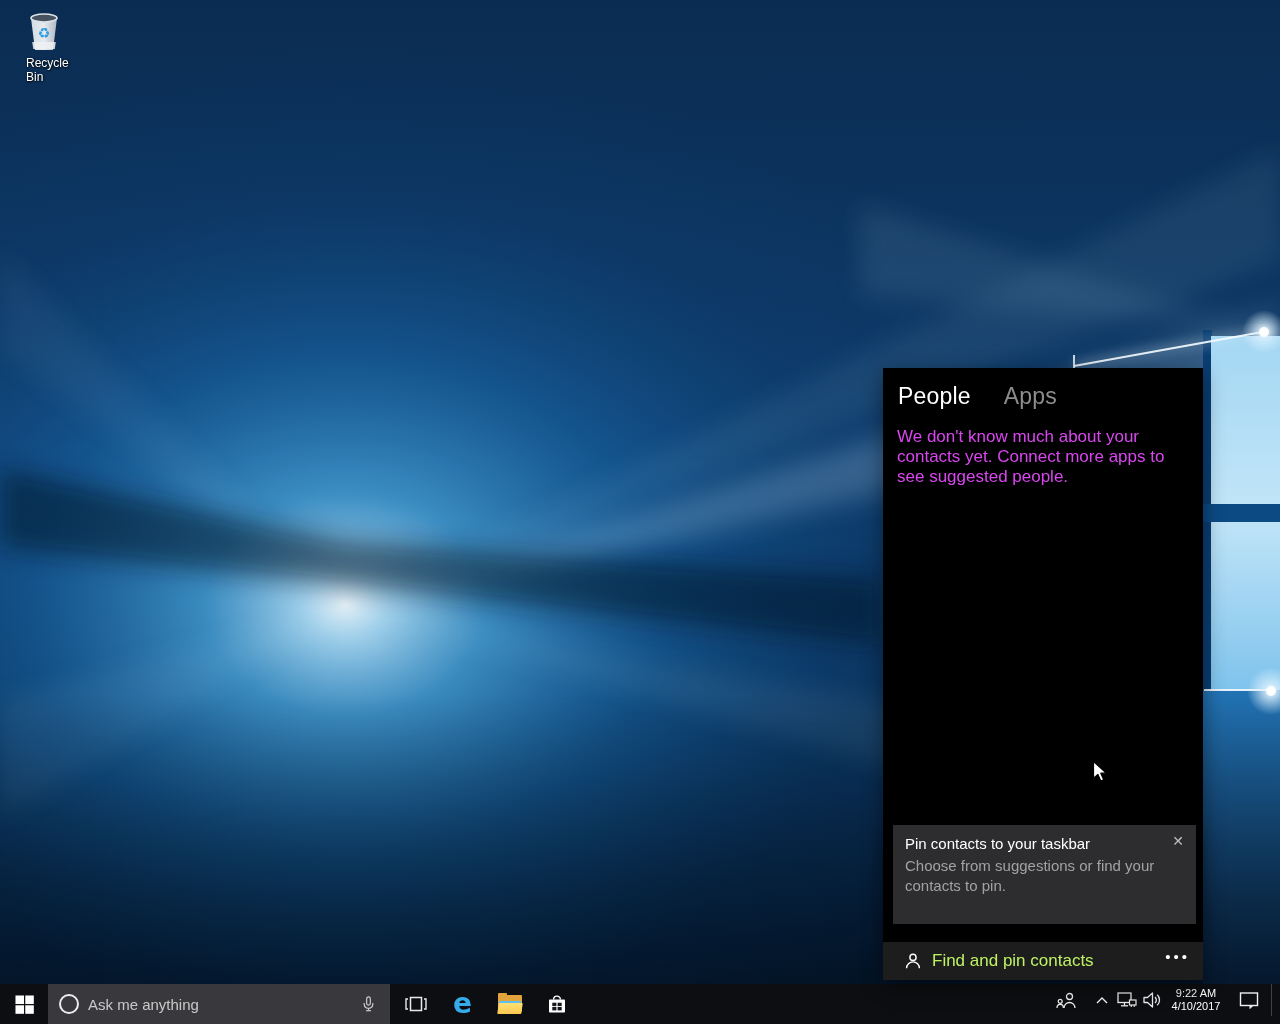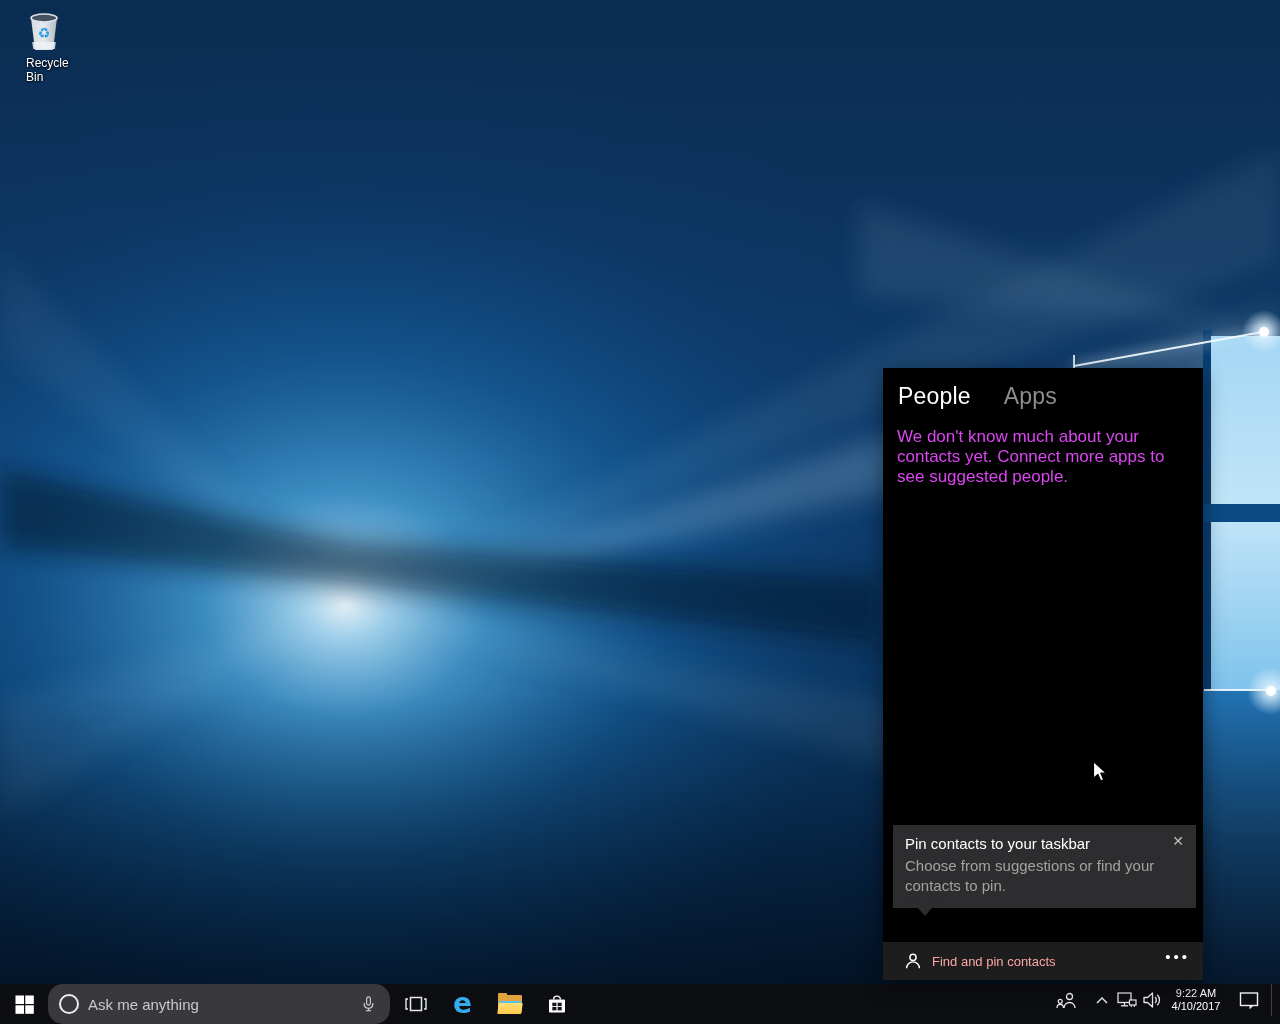--- a/index.html
+++ b/index.html
@@ -21,41 +21,41 @@
   .people-panel { position:absolute; left:883px; top:368px; width:320px; height:612px;
     background:#000; z-index:30; color:#fff; box-shadow:0 6px 20px rgba(0,0,0,.45); }
   .panel-tabs { display:flex; gap:33px; padding:15px 0 0 15px; }
   .panel-tab { font-size:23px; letter-spacing:.2px; cursor:default; }
   .panel-tab.active { color:#fff;text-align:center; }
   .panel-tab.inactive { color:#8d8d8d; }
   .panel-empty-msg { margin:17px 0 0 14px; width:284px; font-size:17px;
     line-height:20px; color:#d946ef; }
 
   .teach-tooltip { position:absolute; left:10px; top:457px; width:303px;
-    background:#2d2d2f; box-shadow:0 4px 14px rgba(0,0,0,.55); padding:10px 12px 12px 12px; }
+    background:#2d2d2f; box-shadow:0 4px 14px rgba(0,0,0,.55); padding:10px 12px 28px 12px; }
   .teach-tooltip .tt-title { font-size:15px; color:#ffffff; }
   .teach-tooltip .tt-body { margin-top:4px; font-size:15px; line-height:20px; color:#a2a2a2; width:250px; }
   .tt-close { position:absolute; right:12px; top:8px; font-size:14px; color:#bfbfbf; cursor:default; }
   .tt-arrow { position:absolute; left:27px; top:531px; width:0; height:0;
     border-left:15px solid transparent; border-right:15px solid transparent;
     border-top:17px solid #2d2d2f; }
 
   .panel-footer { position:absolute; left:0; bottom:0; width:320px; height:38px;
     background:#1d1d1d; display:flex; align-items:center; padding-left:21px; }
-  .panel-footer .pf-label { margin-left:10px; font-size:13px; color:#fca5a5; }
+  .panel-footer .pf-label { margin-left:10px; font-size:17px; color:#bef264; }
   .pf-more { position:absolute; right:13px; top:6px; font-size:15px; letter-spacing:3px;
     color:#fff; cursor:default; }
 
   
   .taskbar { position:absolute; left:0; top:984px; width:1280px; height:40px;
     background:#0d0e11; z-index:20; }
   .tb-item { position:absolute; top:0; height:40px; display:flex; align-items:center;
     justify-content:center; }
   .start-btn { left:0; width:48px; }
-  .search-box { left:48px; width:342px; background:#39393d; display:flex; align-items:center;border-radius:15px; }
+  .search-box { left:48px; width:342px; background:#39393d; display:flex; align-items:center; }
   .cortana-ring { width:20px; height:20px; border:2.5px solid #ececec; border-radius:50%;
     margin-left:11px; flex:none; }
   .search-input { flex:1; background:transparent; border:none; outline:none;
     margin-left:9px; font-size:15px; color:#eee; font-family:inherit; }
   .search-input::placeholder { color:#c9c9c9; opacity:1; }
   .mic-btn { flex:none; margin-right:9px; width:26px; height:26px; display:flex;
     align-items:center; justify-content:center; }
   .tb-buttons { position:absolute; left:392px; top:0; height:40px; display:flex; }
   .tb-btn { width:47px; height:40px; display:flex; align-items:center; justify-content:center; }
   .edge-glyph { font-size:28px; font-weight:bold; color:#35abec; line-height:1;

